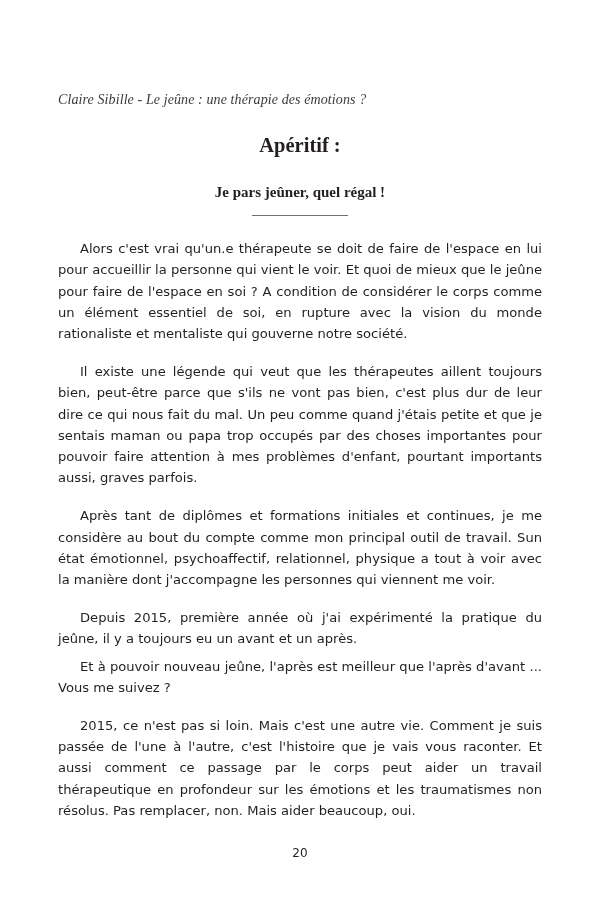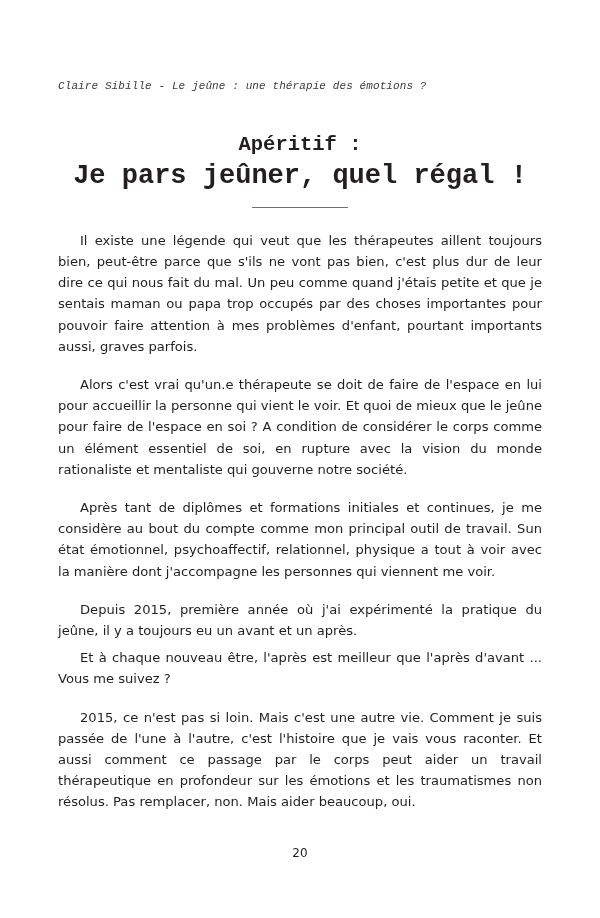--- a/index.html
+++ b/index.html
@@ -19,44 +19,44 @@
     position: absolute;
     left: 0;
     top: 0;
     width: 600px;
     height: 918px;
     background: #ffffff;
   }
   .running-head {
     position: absolute;
     left: 58px;
-    top: 80px;
+    top: 92px;
     width: 480px;
-    font-family: Liberation Mono, monospace;
+    font-family: Liberation Serif, serif;
     font-style: italic;
-    font-size: 11px;
+    font-size: 14px;
     letter-spacing: 0.1px;
     color: #3a3a3c;
     white-space: nowrap;
   }
   .content {
     position: absolute;
     left: 58px;
     top: 132px;
     width: 484px;
   }
   .chapter-title {
-    font-family: Liberation Mono, monospace;
+    font-family: Liberation Serif, serif;
     font-weight: bold;
     text-align: center;
     color: #231f20;
     line-height: 1.30;
   }
   .chapter-title .line1 { font-size: 20.5px; display: block; }
-  .chapter-title .line2 { font-size: 27px; display: block; }
+  .chapter-title .line2 { font-size: 15px; display: block; margin-top: 24px; }
   .chapter-title .line3 { font-size: 20.5px; display: block; }
   .title-rule {
     width: 96px;
     height: 1px;
     background: #6f6f72;
     margin: 13px auto 0 auto;
   }
   .body-text {
     margin-top: 22px;
   }
@@ -94,25 +94,25 @@
   <div class="content">
 
     <div class="chapter-title">
       <span class="line1">Apéritif :</span>
       <span class="line2">Je pars jeûner, quel régal !</span>
     </div>
 
     <div class="title-rule"></div>
 
     <div class="body-text">
+      <p class="para">Alors c'est vrai qu'un.e thérapeute se doit de faire de l'espace en lui pour accueillir la personne qui vient le voir. Et quoi de mieux que le jeûne pour faire de l'espace en soi ? A condition de considérer le corps comme un élément essentiel de soi, en rupture avec la vision du monde rationaliste et mentaliste qui gouverne notre société.</p>
       <p class="para">Il existe une légende qui veut que les thérapeutes aillent toujours bien, peut-être parce que s'ils ne vont pas bien, c'est plus dur de leur dire ce qui nous fait du mal. Un peu comme quand j'étais petite et que je sentais maman ou papa trop occupés par des choses importantes pour pouvoir faire attention à mes problèmes d'enfant, pourtant importants aussi, graves parfois.</p>
-      <p class="para">Alors c'est vrai qu'un.e thérapeute se doit de faire de l'espace en lui pour accueillir la personne qui vient le voir. Et quoi de mieux que le jeûne pour faire de l'espace en soi ? A condition de considérer le corps comme un élément essentiel de soi, en rupture avec la vision du monde rationaliste et mentaliste qui gouverne notre société.</p>
       <p class="para">Après tant de diplômes et formations initiales et continues, je me considère au bout du compte comme mon principal outil de travail. Sun état émotionnel, psychoaffectif, relationnel, physique a tout à voir avec la manière dont j'accompagne les personnes qui viennent me voir.</p>
       <p class="para tight">Depuis 2015, première année où j'ai expérimenté la pratique du jeûne, il y a toujours eu un avant et un après.</p>
-      <p class="para">Et à chaque nouveau être, l'après est meilleur que l'après d'avant ... Vous me suivez ?</p>
+      <p class="para">Et à pouvoir nouveau jeûne, l'après est meilleur que l'après d'avant ... Vous me suivez ?</p>
       <p class="para">2015, ce n'est pas si loin. Mais c'est une autre vie. Comment je suis passée de l'une à l'autre, c'est l'histoire que je vais vous raconter. Et aussi comment ce passage par le corps peut aider un travail thérapeutique en profondeur sur les émotions et les traumatismes non résolus. Pas remplacer, non. Mais aider beaucoup, oui.</p>
     </div>
 
   </div>
 
   <div class="folio">20</div>
 
 </div>
 
 </body></html>

